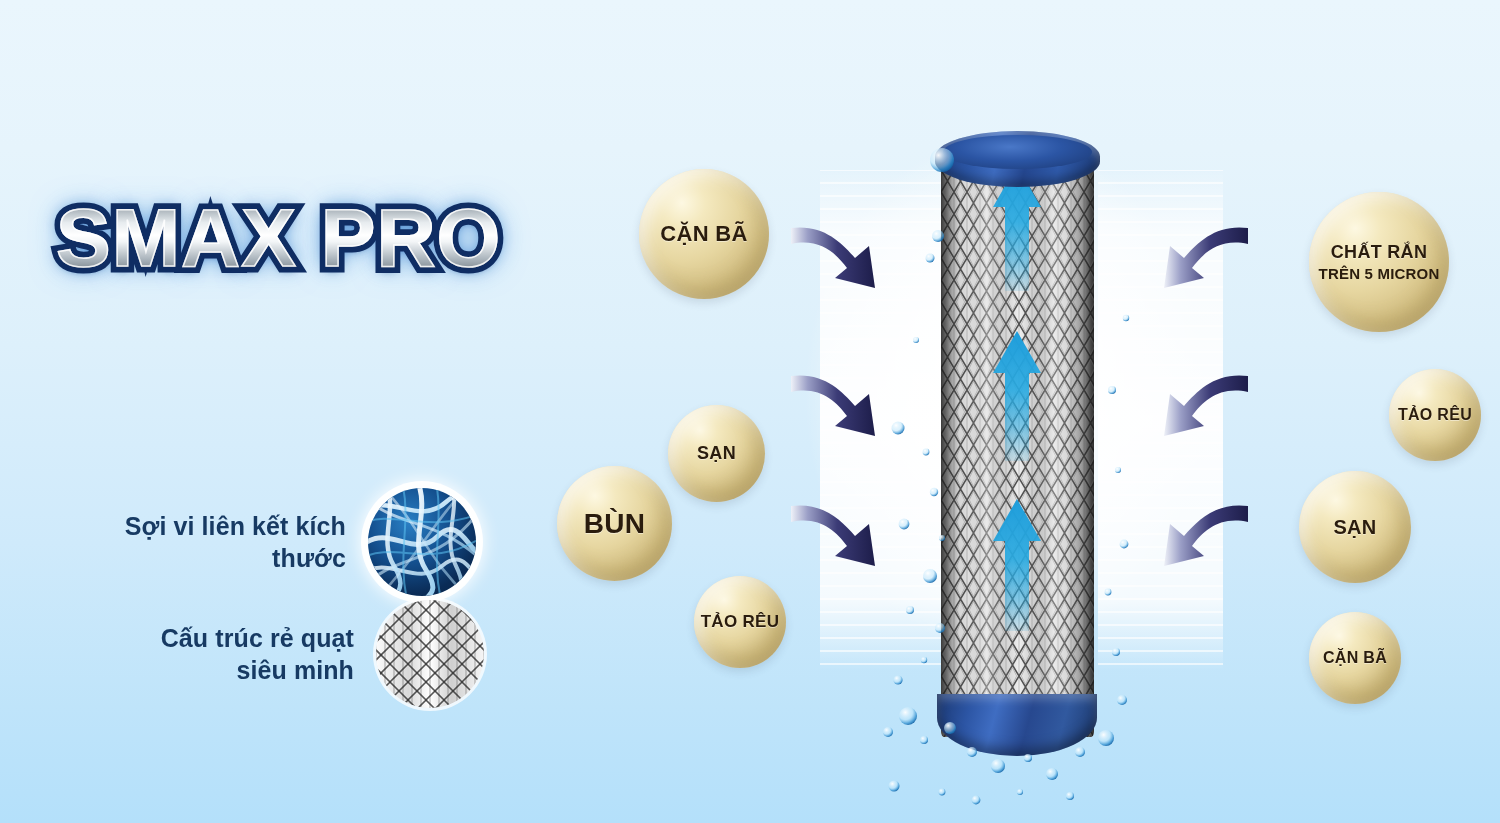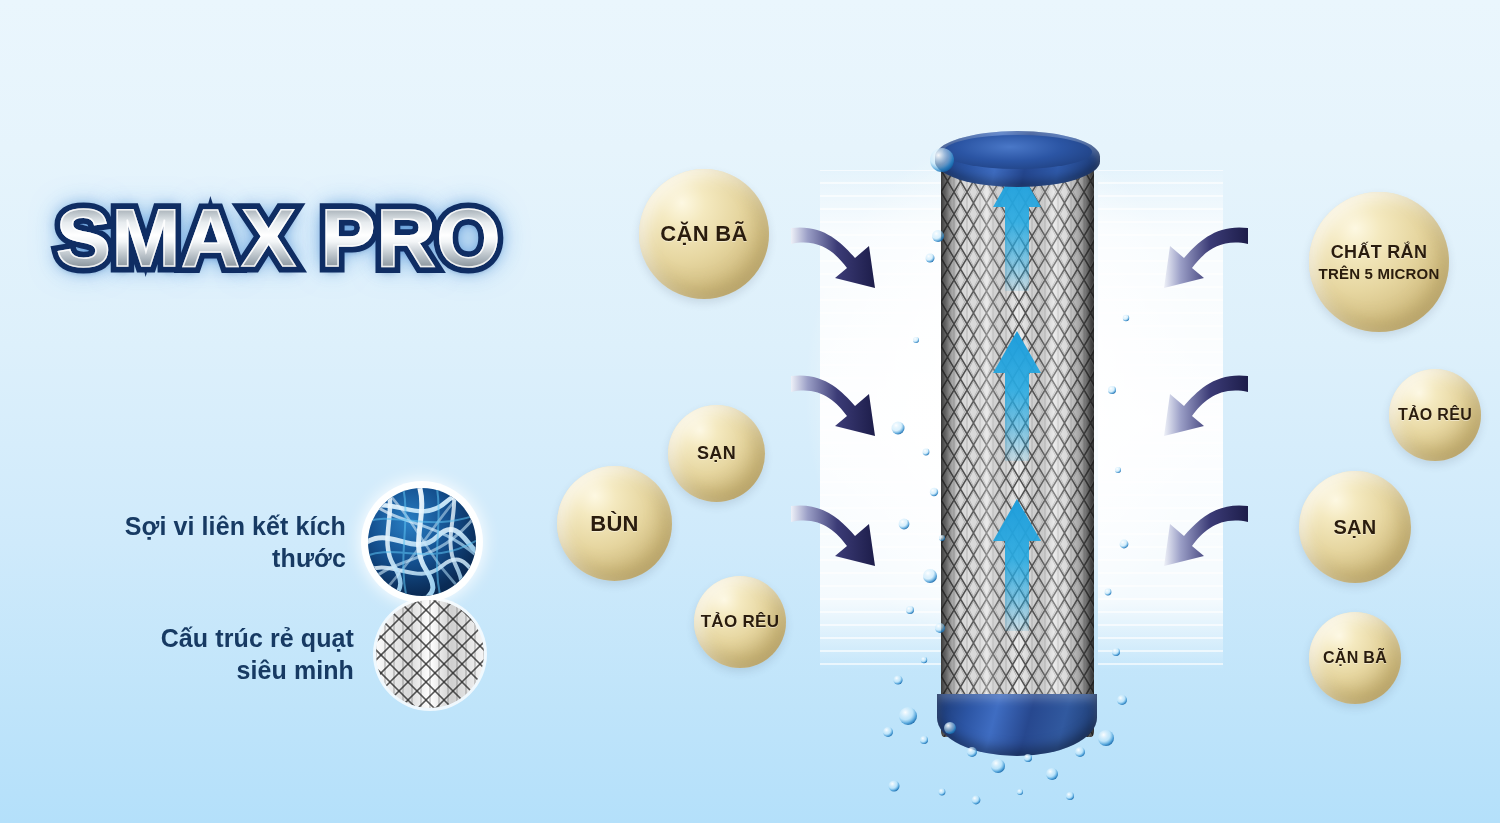--- a/index.html
+++ b/index.html
@@ -519,21 +519,21 @@
   </svg>
 
   <div id="balls-left">
       <div class="ball" style="left: 639px; top: 169px; width: 130px; height: 130px;">
         <div class="bl" style="font-size: 22px;">CẶN BÃ</div>
       </div>
       <div class="ball" style="left: 668px; top: 405px; width: 97px; height: 97px;">
         <div class="bl" style="font-size: 18px;">SẠN</div>
       </div>
       <div class="ball" style="left: 557px; top: 466px; width: 115px; height: 115px;">
-        <div class="bl" style="font-size: 22px;">BÙN</div>
+        <div class="bl" style="font-size: 28px;">BÙN</div>
       </div>
       <div class="ball" style="left: 694px; top: 576px; width: 92px; height: 92px;">
         <div class="bl" style="font-size: 17px;">TẢO RÊU</div>
       </div>
     </div>
   <div id="balls-right">
       <div class="ball" style="left: 1309px; top: 192px; width: 140px; height: 140px;">
         <div class="bl" style="font-size: 18px;">CHẤT RẮN</div>
         <div class="bsub" style="font-size: 15px;">TRÊN 5 MICRON</div>
       </div>

